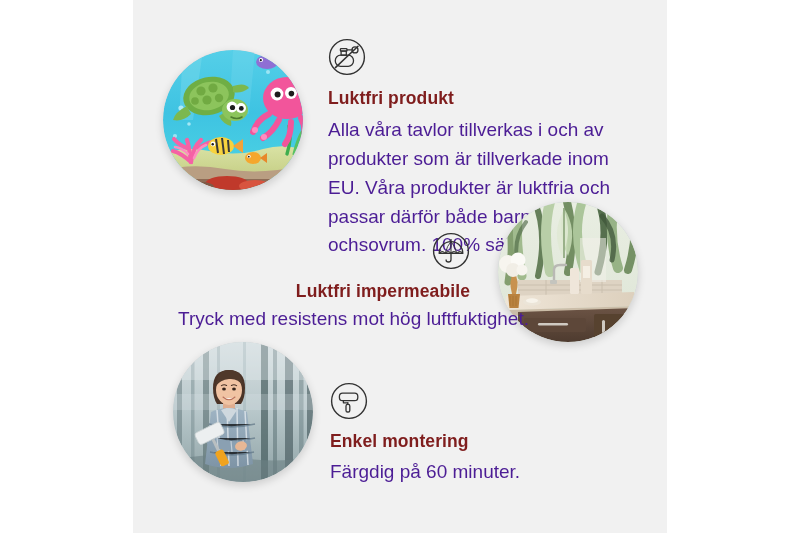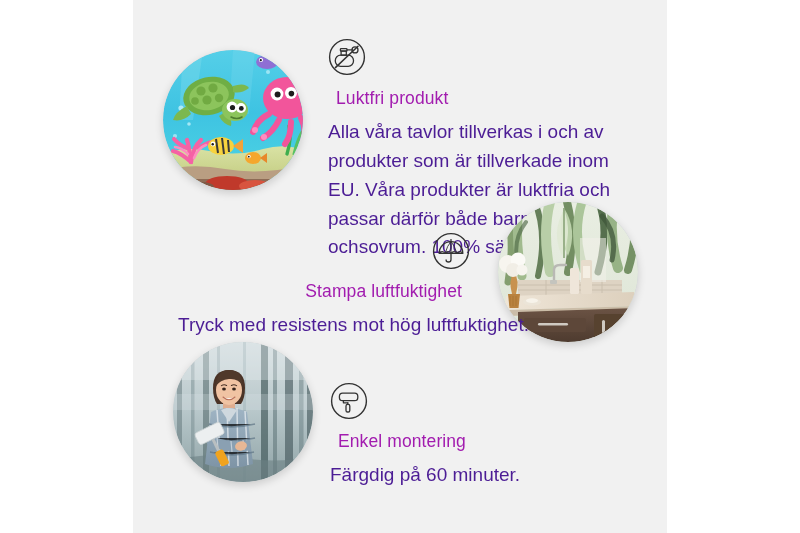--- a/index.html
+++ b/index.html
@@ -38,25 +38,25 @@
 
   .icon-wrap {
     width: 38px;
     height: 38px;
     display: block;
   }
   .icon-wrap svg { display: block; }
 
   .f-title {
     font-size: 17.5px;
-    font-weight: 400;
-    color: #a21caf;
+    font-weight: 700;
+    color: #7f1d1d;
     letter-spacing: 0.1px;
     line-height: 1.25;
-    margin: 8px;
+    margin: 0;
     white-space: nowrap;
   }
   .f-body {
     font-size: 19px;
     font-weight: 400;
     color: #4c1d95;
     line-height: 1.52;
     margin: 6px 0 0 0;
   }
   .f-body.nowrap { white-space: nowrap; }
@@ -341,21 +341,21 @@
 
         <path d="M19 9.6 v11.8" stroke="#333333" stroke-width="1.0"></path>
         <path d="M13.1 21.4 q2.2 -8 5.9 -11.8" stroke="#333333" stroke-width="0.9" fill="none"></path>
         <path d="M24.9 21.4 q-2.2 -8 -5.9 -11.8" stroke="#333333" stroke-width="0.9" fill="none"></path>
 
         <path d="M19 21.4 v6.0 q0 2.6 -2.6 2.6 q-2.3 0 -2.3 -2.0" fill="none" stroke="#333333" stroke-width="1.3" stroke-linecap="round"></path>
 
         <path d="M19 9.6 v-2.0" stroke="#333333" stroke-width="1.3" stroke-linecap="round"></path>
       </svg>
     </span>
-    <div class="f-title">Stampa luftfuktighet</div>
+    <div class="f-title">Luktfri impermeabile</div>
     <div class="f-body nowrap">Tryck med resistens mot hög luftfuktighet.</div>
   </div>
 
   <div class="photo photo-3">
     <div class="inner">
       <svg viewBox="0 0 140 140" preserveAspectRatio="xMidYMid slice">
         <defs>
           <linearGradient id="forestG" x1="0" y1="0" x2="0" y2="1">
             <stop offset="0%" stop-color="#d8e0e2"></stop>
             <stop offset="48%" stop-color="#b9c8cb"></stop>

